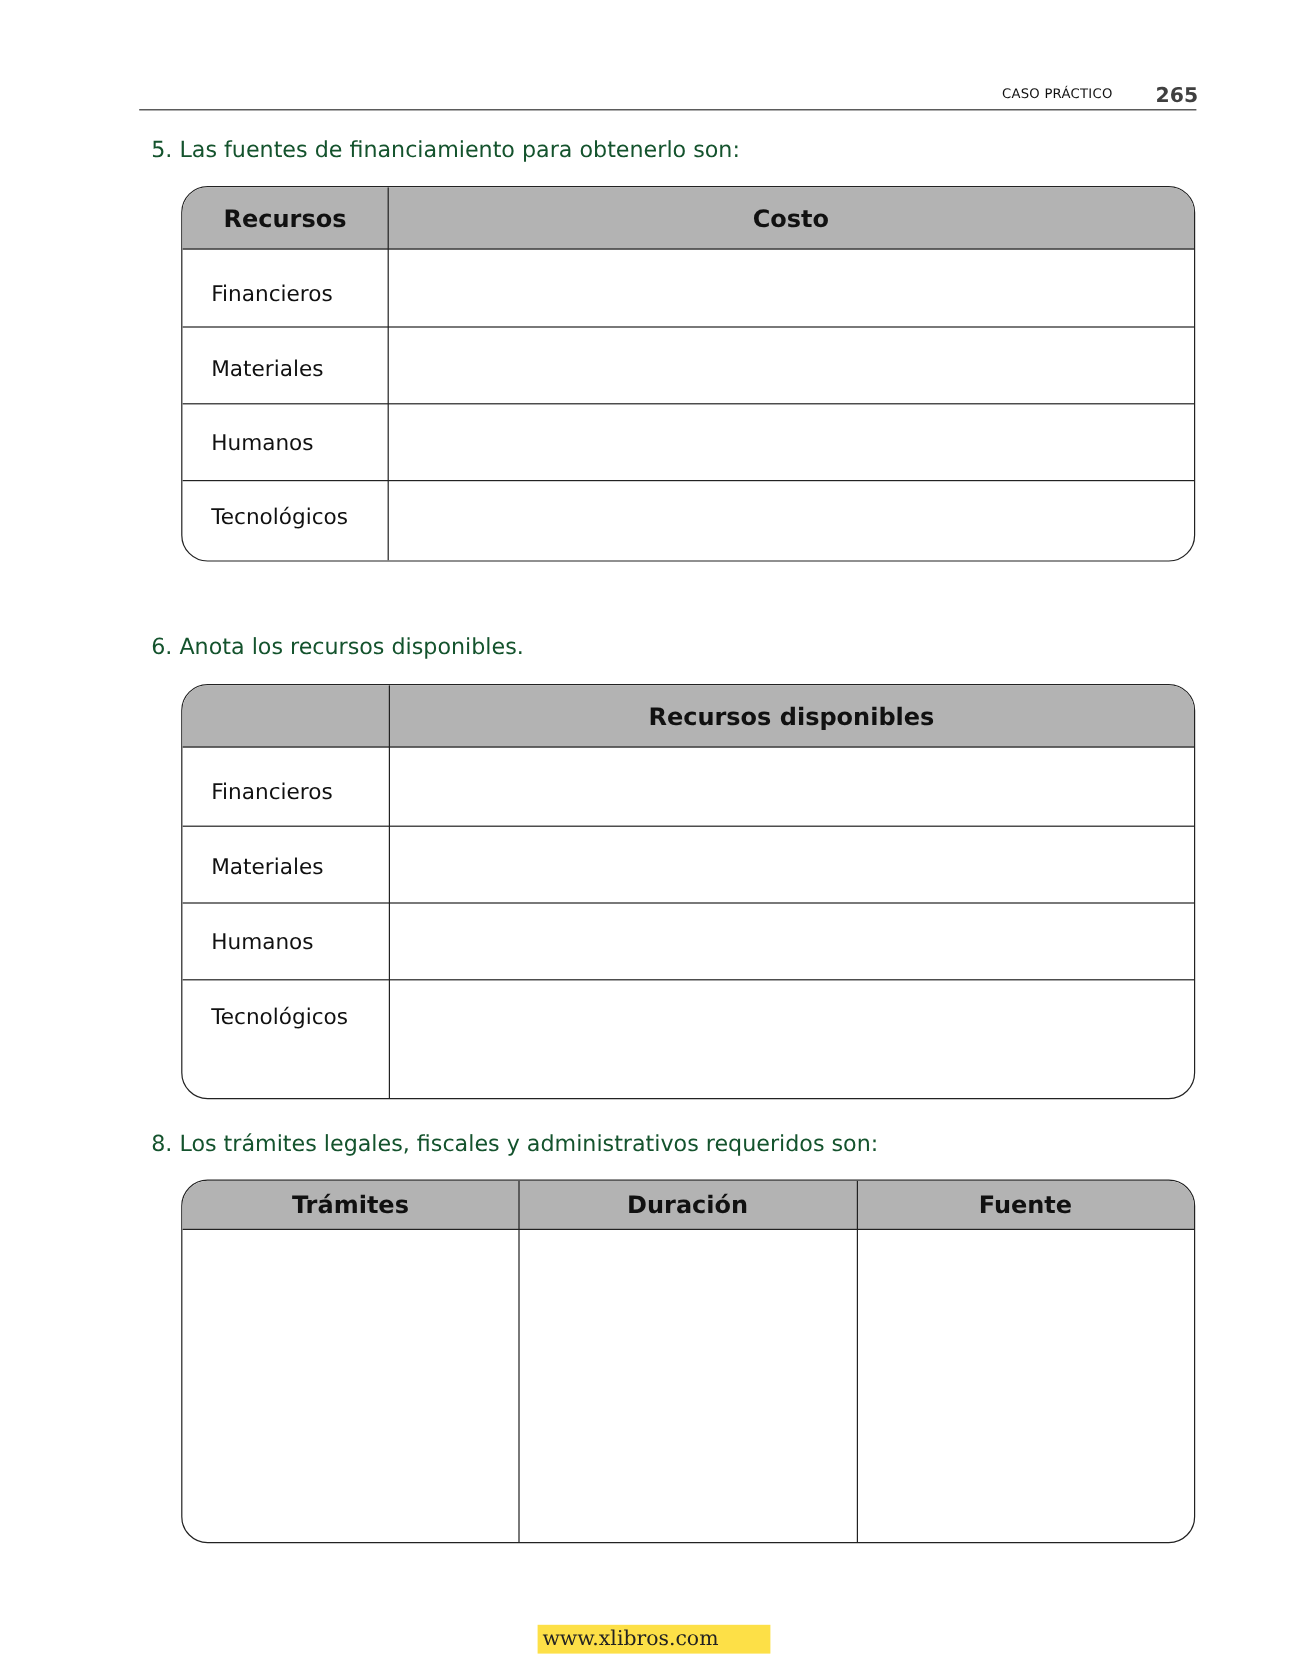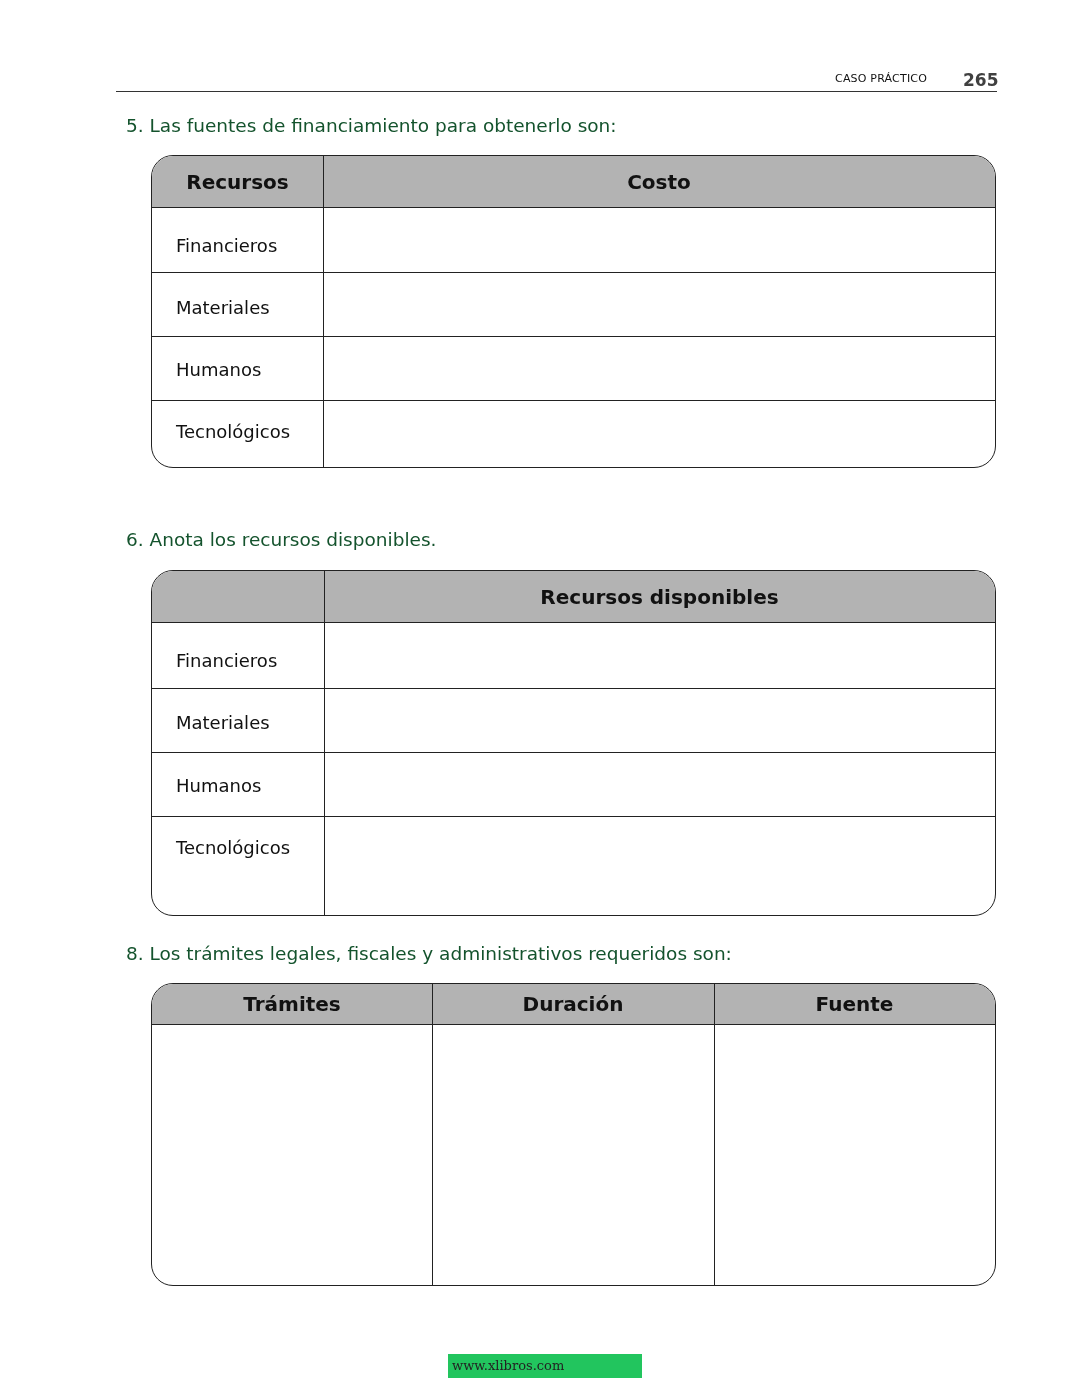--- a/index.html
+++ b/index.html
@@ -10,22 +10,22 @@
   .page-num { position:absolute; top:70px; left:963px; font-size:17px; font-weight:bold; color:#404040; }
   .question { position:absolute; left:126px; font-size:18.5px; color:#14532d; white-space:nowrap; }
   .tbl { position:absolute; left:151px; width:845px; border:1.6px solid #222; border-radius:22px;
          overflow:hidden; box-sizing:border-box; background:#fff; }
   .tbl-head { position:absolute; left:0; top:0; right:0; background:#b3b3b3; border-bottom:1.6px solid #222; box-sizing:border-box; }
   .hcell { position:absolute; top:0; bottom:0; display:flex; align-items:center; justify-content:center;
            font-weight:bold; font-size:20px; color:#111; }
   .vline { position:absolute; top:0; bottom:0; width:0; border-left:1.6px solid #222; }
   .hline { position:absolute; left:0; right:0; height:0; border-top:1.6px solid #222; }
   .rowlabel { position:absolute; left:24px; font-size:18px; color:#111; }
-  .footer-link { position:absolute; left:448px; top:1354px; width:194px; height:24px; background:#22c55e;
-                 font-family:"DejaVu Serif", "Liberation Serif", serif; font-size:13px; color:#222;
+  .footer-link { position:absolute; left:448px; top:1354px; width:194px; height:24px; background:#fde047;
+                 font-family:"DejaVu Serif", "Liberation Serif", serif; font-size:17px; color:#222;
                  line-height:24px; padding-left:4px; box-sizing:border-box; }
 </style>
 </head>
 <body>
 
 <div class="running-title">CASO PRÁCTICO</div>
 <div class="page-num">265</div>
 <div class="header-bar"></div>
 
 <div class="question" style="top:115px;">5. Las fuentes de financiamiento para obtenerlo son:</div>

